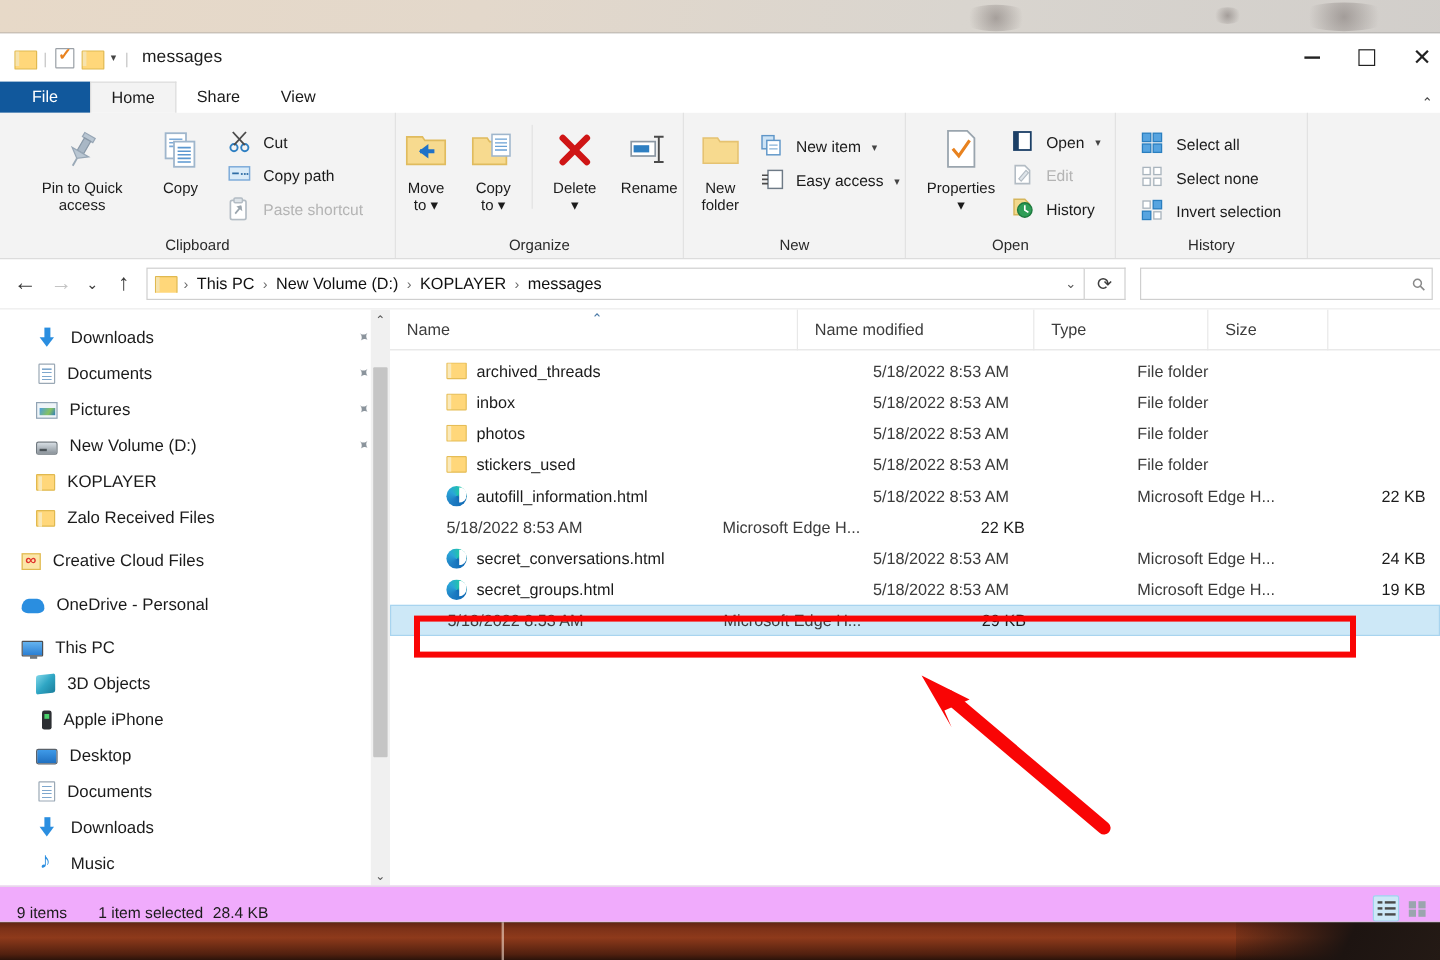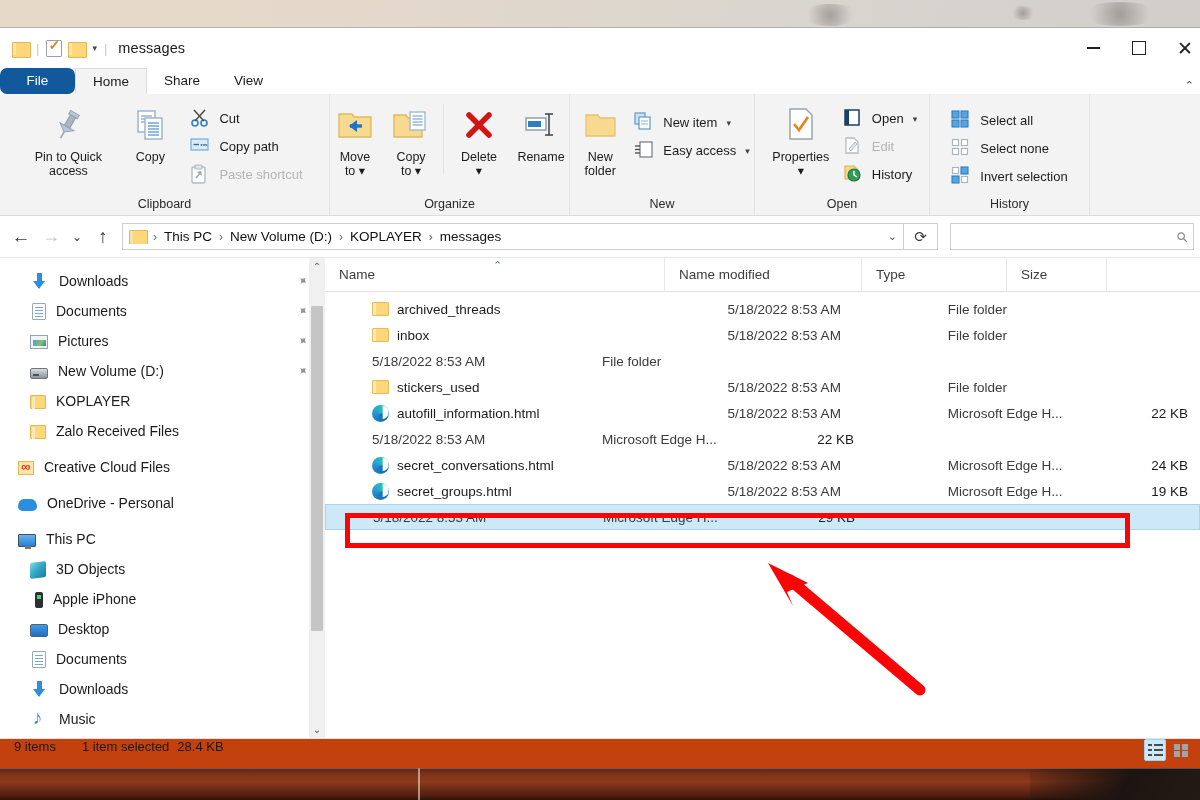--- a/index.html
+++ b/index.html
@@ -90,21 +90,21 @@
 
   
   .ribbon-tabs {
     height: 26px; display: flex; align-items: flex-end; background: #fff;
     position: relative; flex: none;
   }
   .rtab {
     font-size: 13.5px; height: 26px; line-height: 26px; padding: 0 17px;
     color: #1a1a1a; text-align: center;
   }
-  .rtab.file { background: #11589c; color: #fff; min-width: 75px; border-radius: 7px; }
+  .rtab.file { background: #11589c; color: #fff; min-width: 75px; }
   .rtab.active {
     background: #f3f3f3; border-top: 1px solid #dcdcdc;
     border-left: 1px solid #dcdcdc; border-right: 1px solid #dcdcdc;
   }
   .ribbon-collapse {
     position: absolute; right: 6px; bottom: 2px; font-size: 11px; color: #4a4a4a;
   }
 
   
   .ribbon {
@@ -289,22 +289,22 @@
   .row-folder {
     width: 17px; height: 14px; background: #ffd77a; border: 1px solid #e5bd57; border-radius: 1px;
     position: relative; flex: none;
   }
   .row-folder::after {
     content: ""; position: absolute; left: 0px; top: 0px; width: 3px; height: 12px; background: #f9e9bc;
   }
 
   
   .statusbar {
-    height: 30px; border-top: 1px solid #e4e4e4; display: flex; align-items: flex-start;
-    background: #c2410c; flex: none; padding-left: 14px; gap: 26px; position: relative;
+    height: 30px; border-top: 1px solid #e4e4e4; display: flex; align-items: flex-end;
+    background: #f0abfc; flex: none; padding-left: 14px; gap: 26px; position: relative;
   }
   .status-text { font-size: 13px; color: #1b1b1b; }
   .viewbtns { position: absolute; right: 8px; display: flex; gap: 4px; align-items: center; }
   .viewbtn {
     width: 22px; height: 22px; display: flex; align-items: center; justify-content: center;
     border: 1px solid transparent; border-radius: 2px;
   }
   .viewbtn.active { background: #cde8f7; border-color: #9fd2ef; }
   .details-glyph { width: 15px; height: 13px; position: relative; }
   .details-glyph i {
@@ -778,20 +778,24 @@
         <div class="row">
           <div class="cell name" style="width:340px;">
             <span class="row-folder"></span>
             <span>inbox</span>
           </div>
           <div class="cell date" style="width:197px;">5/18/2022 8:53 AM</div>
           <div class="cell type" style="width:145px;">File folder</div>
           <div class="cell size" style="width:100px;"></div>
         </div>
         <div class="row">
+          <div class="cell name" style="width:340px;">
+            <span class="row-folder"></span>
+            <span>photos</span>
+          </div>
           <div class="cell date" style="width:197px;">5/18/2022 8:53 AM</div>
           <div class="cell type" style="width:145px;">File folder</div>
           <div class="cell size" style="width:100px;"></div>
         </div>
         <div class="row">
           <div class="cell name" style="width:340px;">
             <span class="row-folder"></span>
             <span>stickers_used</span>
           </div>
           <div class="cell date" style="width:197px;">5/18/2022 8:53 AM</div>

